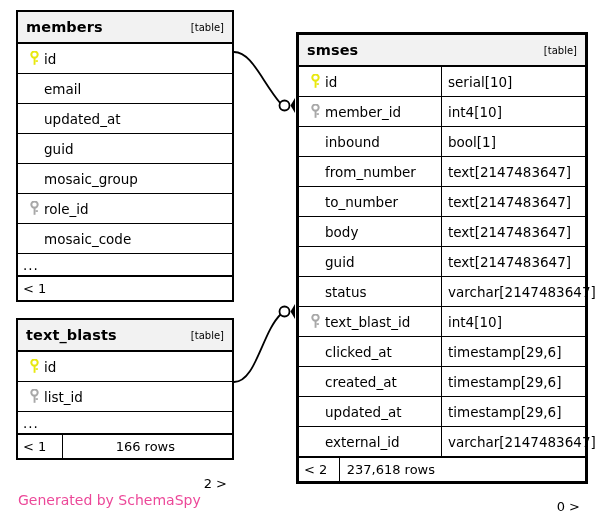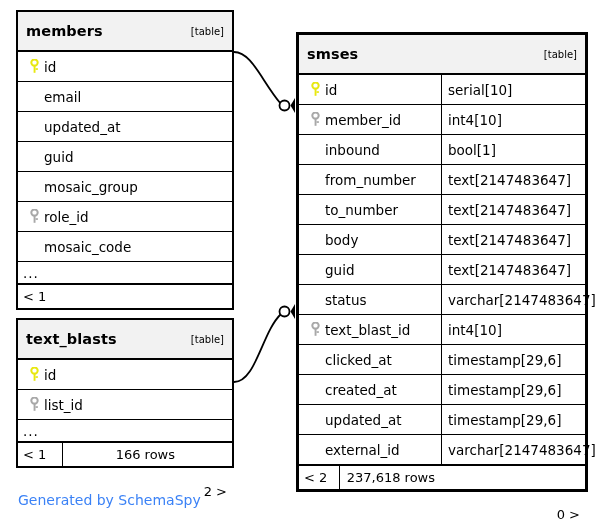--- a/index.html
+++ b/index.html
@@ -37,21 +37,21 @@
   }
   .entity.thick { border-width: 3px; }
 
   .ent-header {
     display: flex;
     align-items: center;
     justify-content: space-between;
     background: #f2f2f2;
     border-bottom: 2px solid #000000;
     padding: 0 8px;
-    height: 40px;
+    height: 32px;
     box-sizing: border-box;
   }
   .ent-title {
     font-weight: bold;
     font-size: 14.5px;
     letter-spacing: 0.1px;
   }
   .ent-kind {
     font-size: 10px;
   }
@@ -144,21 +144,21 @@
   #smses-table .foot-left      { width: 40px; }
   #smses-table .foot-mid       { flex: 0 0 101px; }
   #smses-table .foot-right     { flex: 1 1 auto; }
 
   
   .caption {
     position: absolute;
     left: 18px;
     top: 492px;
     font-size: 14px;
-    color: #3b82f6;
+    color: #ec4899;
     z-index: 2;
   }
 </style>
 </head>
 <body>
 
 <svg id="edges" viewBox="0 0 603 527" xmlns="http://www.w3.org/2000/svg">
 
   <path d="M 234 52 C 252 52, 262 82, 281 104" fill="none" stroke="#000000" stroke-width="1.8"></path>
   <circle cx="284.5" cy="105.5" r="5" fill="#ffffff" stroke="#000000" stroke-width="1.8"></circle>

